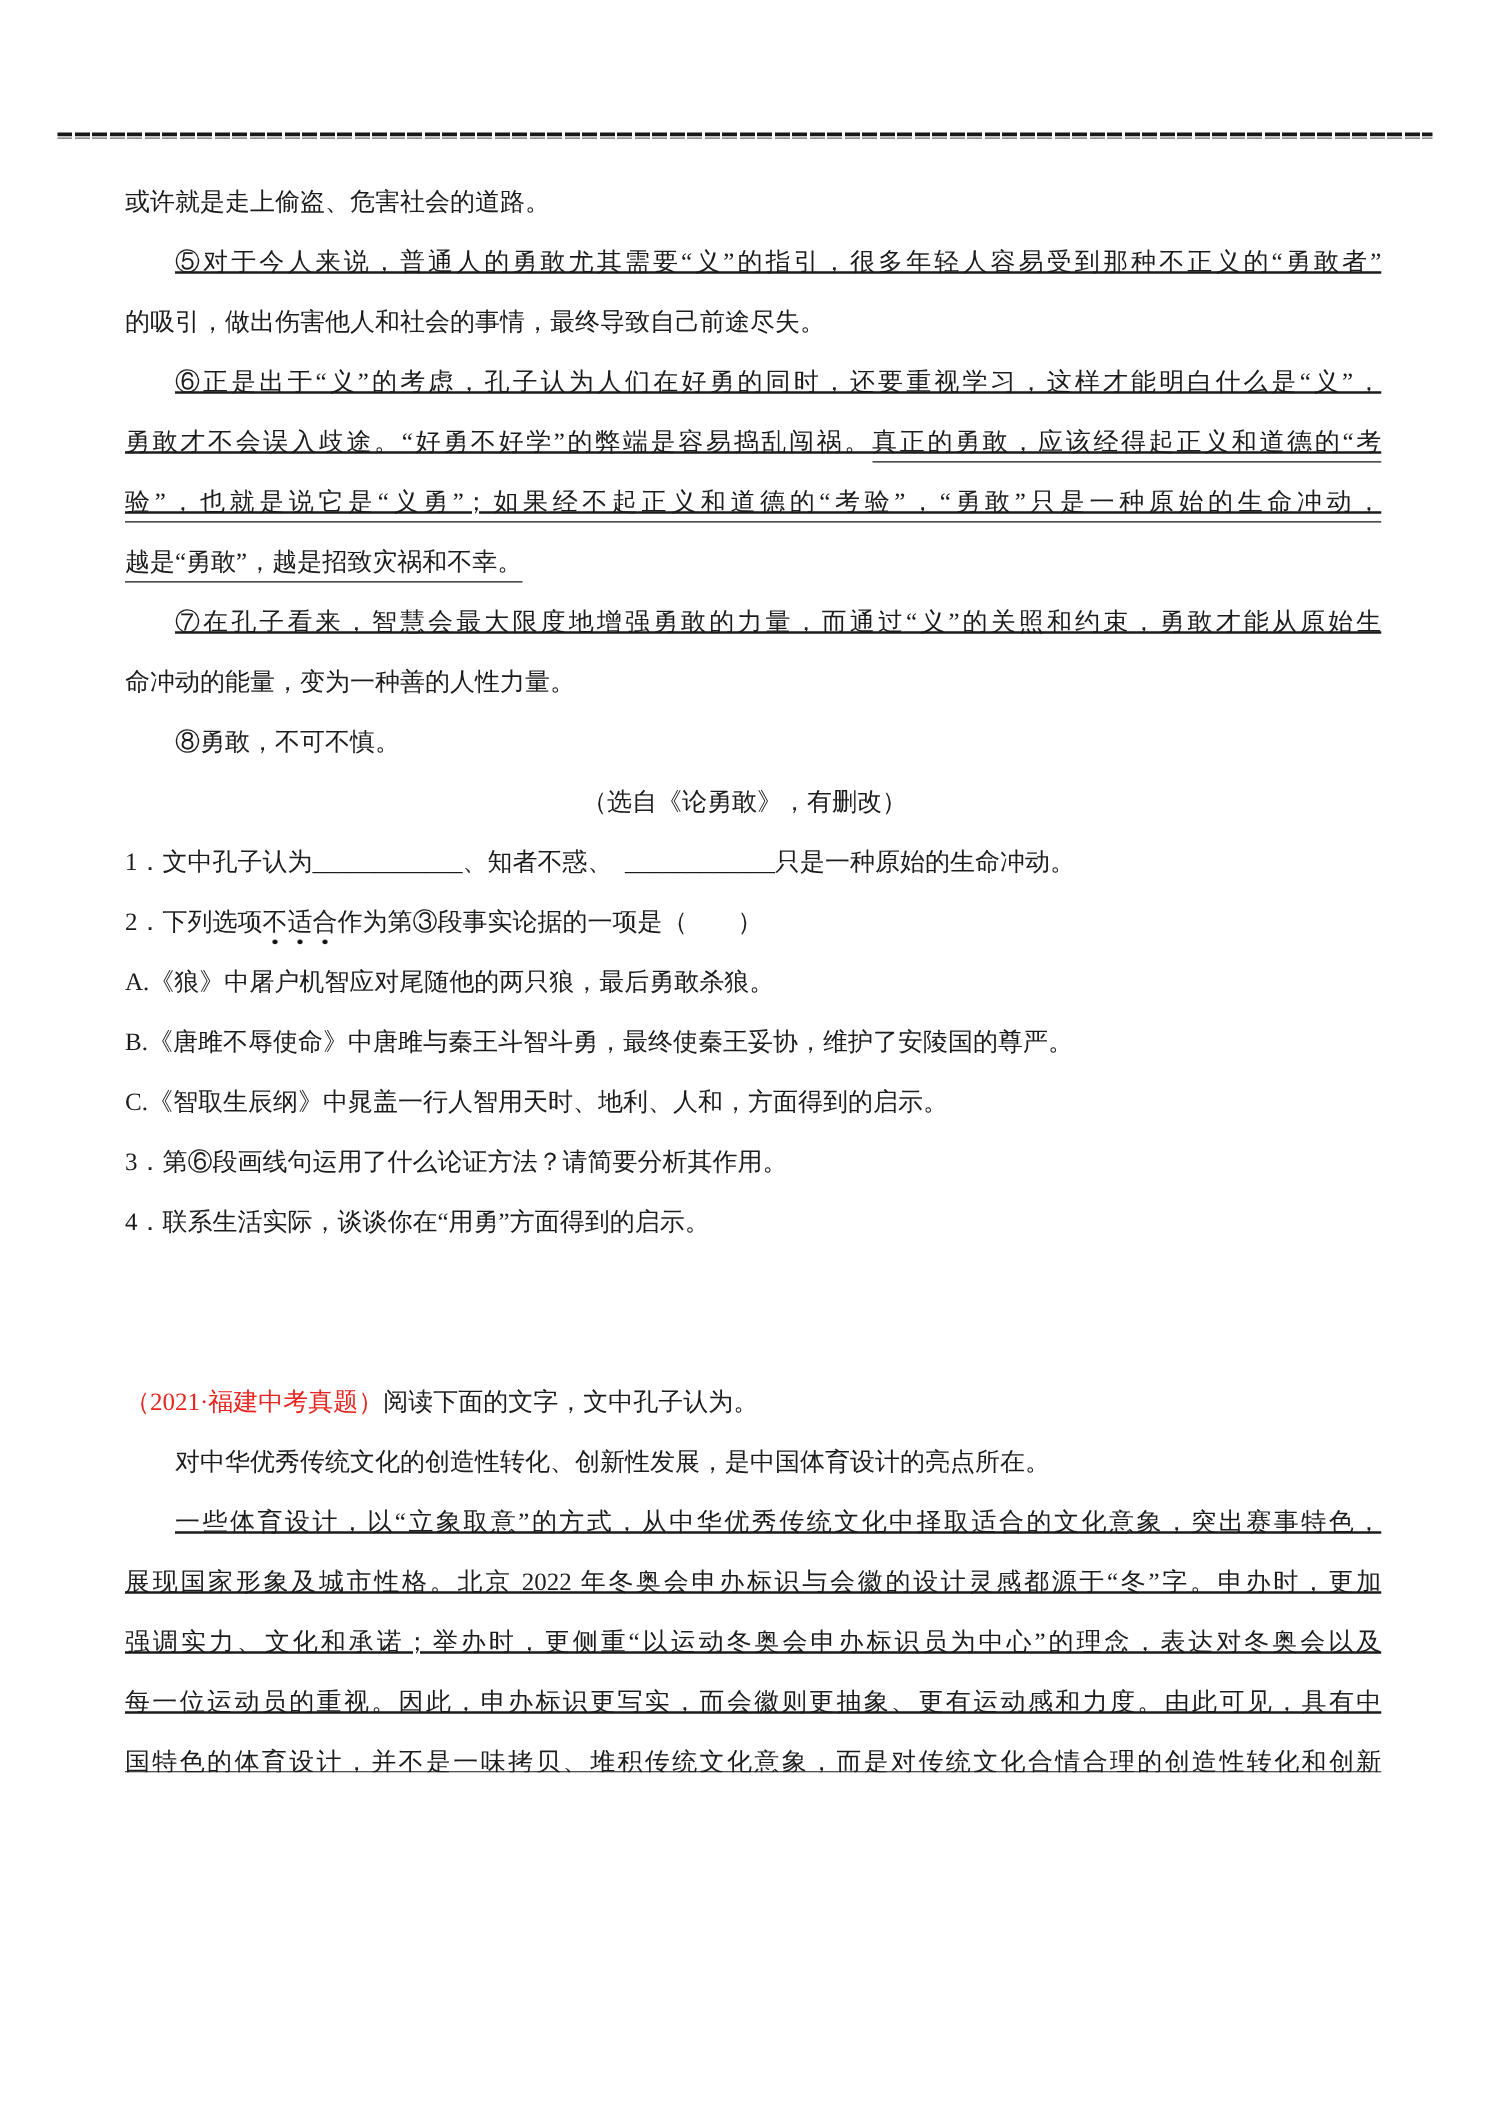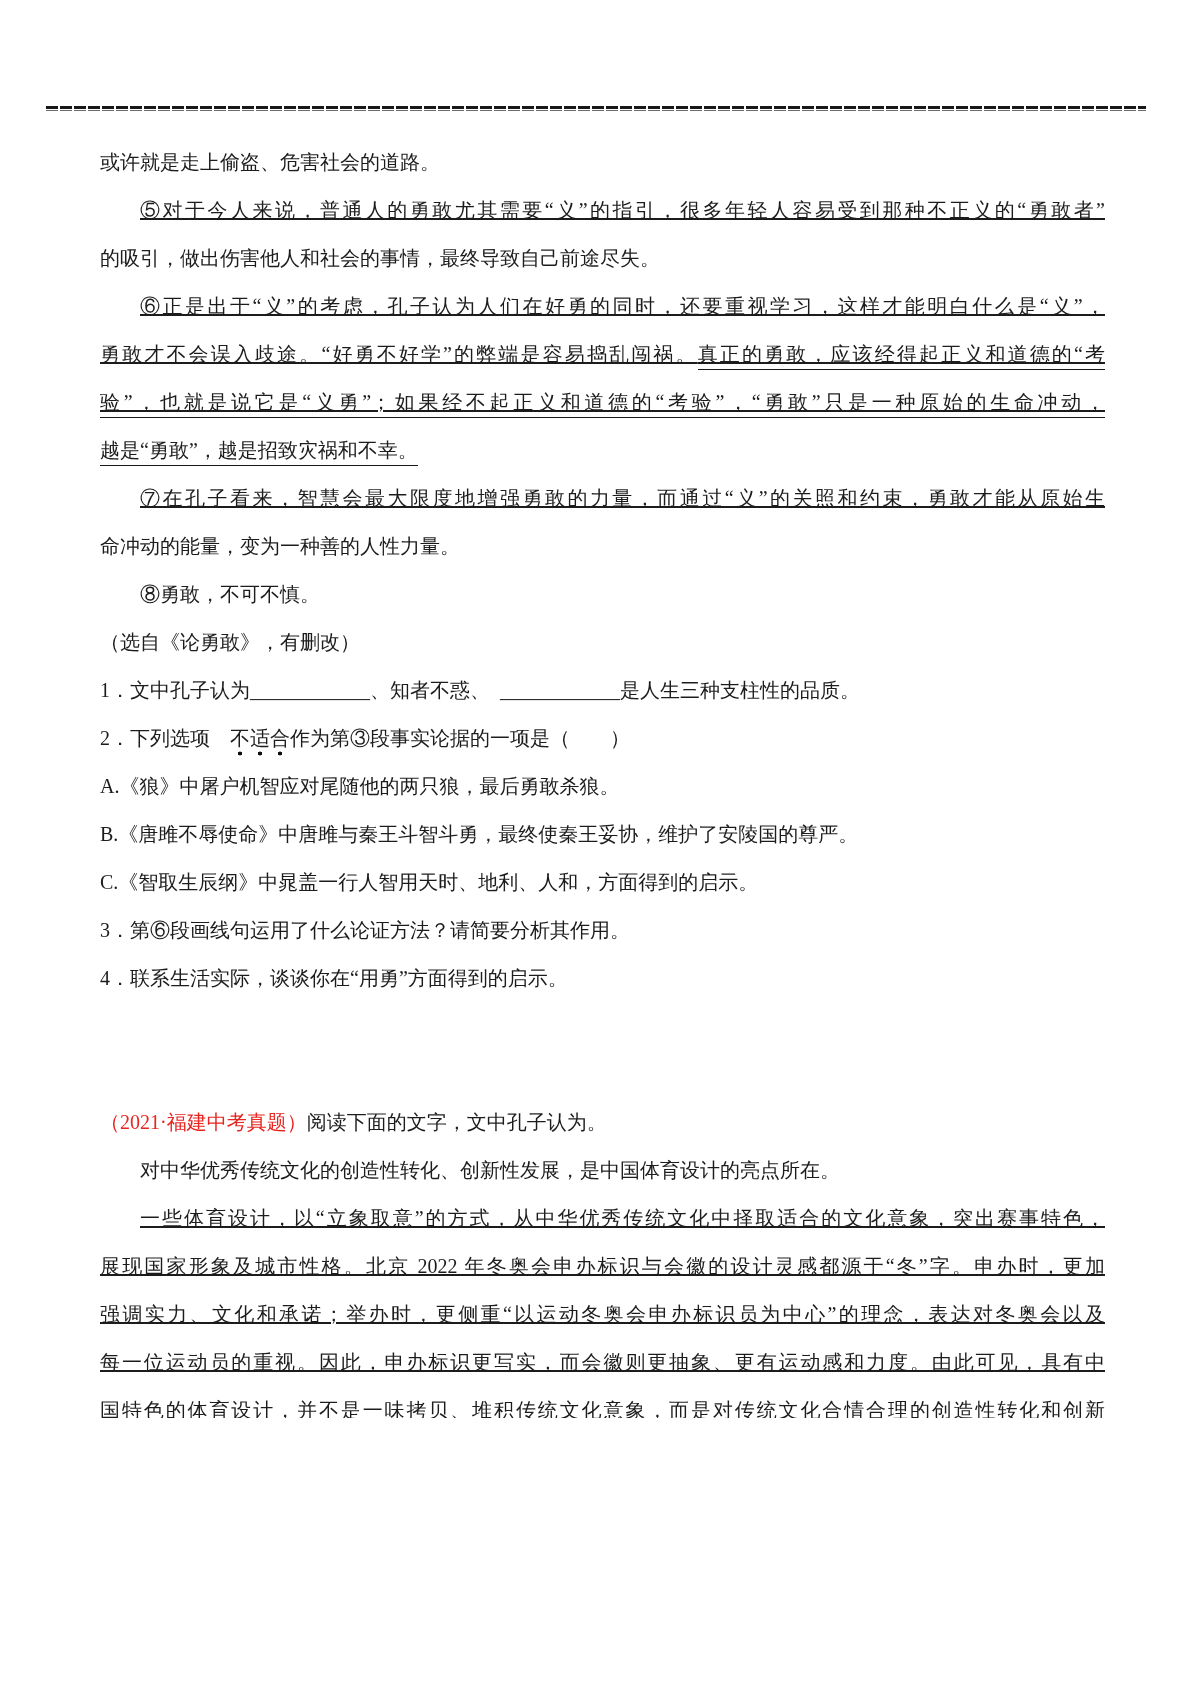--- a/index.html
+++ b/index.html
@@ -27,32 +27,31 @@
     position: absolute;
     left: 100px;
     top: 138px;
     width: 1005px;
     font-size: 20px;
   }
   .line { height: 48px; line-height: 48px; white-space: nowrap; }
   .wrap { white-space: normal; }
   .jf { text-align: justify; text-align-last: justify; white-space: normal; text-decoration: underline; }
   .ind { text-indent: 40px; }
-  .rt { text-align: left; padding-right: 14px; }
+  .rt { text-align: center; padding-right: 14px; }
   .u { border-bottom: 1.7px solid #161616; padding-bottom: 4px; }
   .red { color: #e8241f; }
   .blank { letter-spacing: 0; }
   .blank.gap { margin-left: 10px; }
   .emph {
     padding-bottom: 7px;
     background-image: radial-gradient(circle, #111111 1.8px, rgba(0,0,0,0) 2.2px);
     background-size: 20px 5px;
     background-repeat: repeat-x;
     background-position: 0 100%;
-    margin-left: 20px;
   }
 </style>
 </head>
 <body>
 
 <div class="page">
 
   <div class="top-rule">
     <div class="r1"></div>
     <div class="r2"></div>
@@ -65,21 +64,21 @@
     <div class="line wrap"><span>的吸引，做出伤害他人和社会的事情，最终导致自己前途尽失。</span></div>
     <div class="line jf ind"><span>⑥正是出于“义”的考虑，孔子认为人们在好勇的同时，还要重视学习，这样才能明白什么是“义”，</span></div>
     <div class="line jf"><span>勇敢才不会误入歧途。“好勇不好学”的弊端是容易捣乱闯祸。</span><span class="u">真正的勇敢，应该经得起正义和道德的“考</span></div>
     <div class="line jf"><span class="u">验”，也就是说它是“义勇”；如果经不起正义和道德的“考验”，“勇敢”只是一种原始的生命冲动，</span></div>
     <div class="line wrap"><span class="u">越是“勇敢”，越是招致灾祸和不幸。</span></div>
     <div class="line jf ind"><span>⑦在孔子看来，智慧会最大限度地增强勇敢的力量，而通过“义”的关照和约束，勇敢才能从原始生</span></div>
     <div class="line wrap"><span>命冲动的能量，变为一种善的人性力量。</span></div>
     <div class="line wrap ind"><span>⑧勇敢，不可不慎。</span></div>
     <div class="line rt"><span>（选自《论勇敢》，有删改）</span></div>
 
-    <div class="line wrap"><span>1．文中孔子认为</span><span class="blank">____________</span><span>、知者不惑、</span><span class="blank gap">____________</span><span>是人生三种支柱性的品质。</span></div>
+    <div class="line wrap"><span>1．文中孔子认为</span><span class="blank">____________</span><span>、知者不惑、</span><span class="blank gap">____________</span><span>只是一种原始的生命冲动。</span></div>
     <div class="line wrap"><span>2．下列选项</span><span class="emph">不适合</span><span>作为第③段事实论据的一项是（　　）</span></div>
     <div class="line wrap"><span>A.《狼》中屠户机智应对尾随他的两只狼，最后勇敢杀狼。</span></div>
     <div class="line wrap"><span>B.《唐雎不辱使命》中唐雎与秦王斗智斗勇，最终使秦王妥协，维护了安陵国的尊严。</span></div>
     <div class="line wrap"><span>C.《智取生辰纲》中晁盖一行人智用天时、地利、人和，方面得到的启示。</span></div>
     <div class="line wrap"><span>3．第⑥段画线句运用了什么论证方法？请简要分析其作用。</span></div>
     <div class="line wrap"><span>4．联系生活实际，谈谈你在“用勇”方面得到的启示。</span></div>
 
     <div class="line"></div>
     <div class="line"></div>
 

